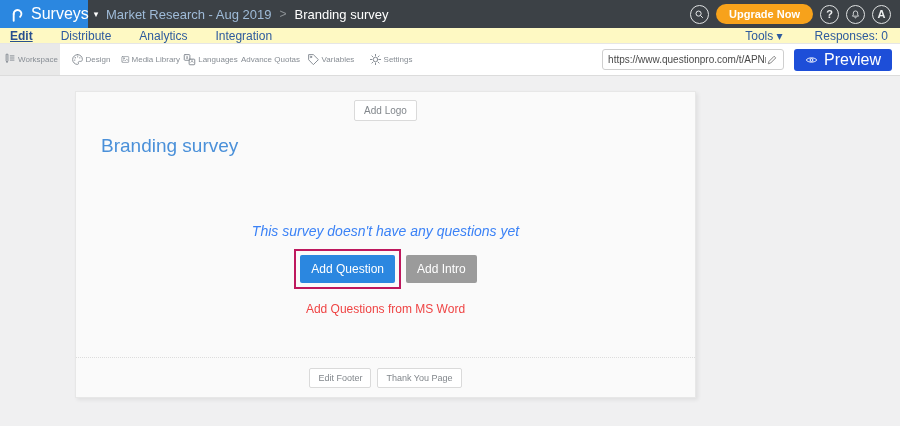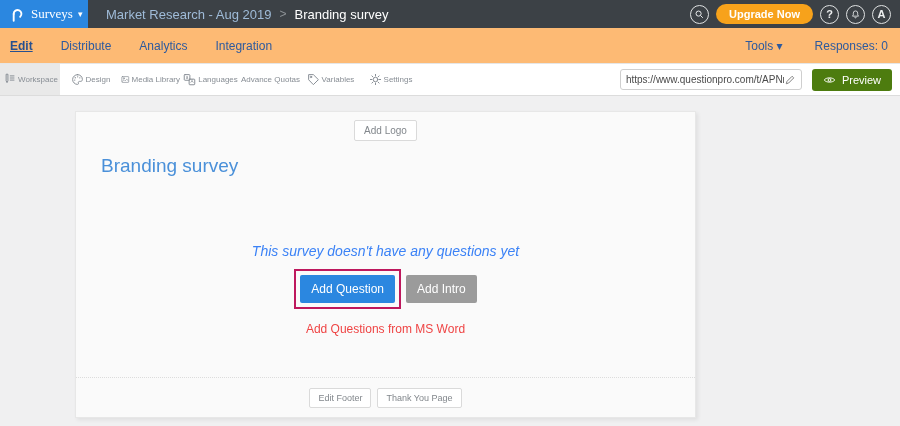--- a/index.html
+++ b/index.html
@@ -4,35 +4,35 @@
 <style>
   * { margin:0; padding:0; box-sizing:border-box; }
   html,body { width:900px; height:426px; overflow:hidden; background:#f0f0f1;
     font-family:"Liberation Sans", sans-serif; }
 
   
   .topbar { height:28px; background:#3c4146; display:flex; align-items:center; }
   .logo-area { width:88px; height:28px; background:#2b87e0; display:flex; align-items:center;
     padding-left:9px; gap:7px; cursor:pointer; }
   .logo-area svg { flex:none; }
-  .product-name { color:#fff; font-size:13px;font-family:Liberation Serif, serif; }
+  .product-name { color:#fff; font-size:16px; }
   .caret { color:#fff; font-size:9px; margin-left:-2px; }
   .breadcrumb { display:flex; align-items:flex-start; gap:8px; margin-left:18px; font-size:13px; }
   .crumb-parent { color:#9fbbd8; cursor:pointer; }
   .crumb-sep { color:#8d9296; font-size:12px; }
   .crumb-current { color:#ffffff; }
   .topbar-right { margin-left:auto; display:flex; align-items:center; gap:7px; padding-right:9px; }
   .circle-btn { width:19px; height:19px; border:1.5px solid #dfe1e2; border-radius:50%;
     color:#eceeef; font-size:11px; font-weight:bold; display:flex; align-items:center;
     justify-content:center; cursor:pointer; background:transparent; line-height:1; }
   .upgrade-btn { background:#f7a21b; color:#fff; border:none; border-radius:10px;
     font-size:11px; font-weight:bold; padding:4px 13px; cursor:pointer; }
 
   
-  .subnav { height:36px; background:#fdba74; border-bottom:1px solid #e6e6e6;
+  .subnav { height:16px; background:#fef9c3; border-bottom:1px solid #e6e6e6;
     display:flex; align-items:center; font-size:12px; color:#2d5a9e; }
   .subnav-tabs { display:flex; align-items:center; gap:28px; padding-left:10px; }
   .subnav-tab { cursor:pointer; }
   .subnav-tab.active { text-decoration:underline; font-weight:bold; color:#27508f; }
   .subnav-right { margin-left:auto; display:flex; align-items:flex-start; gap:32px; padding-right:12px; }
   .tools-link { cursor:pointer; }
   .responses { cursor:pointer; }
 
   
   .toolbar { height:32px; background:#ffffff; border-bottom:1px solid #dcdcdc;
@@ -44,22 +44,22 @@
   .tool-item svg { width:15px; height:15px; stroke:#878d94; fill:none;
     stroke-width:1.3; stroke-linecap:round; stroke-linejoin:round; }
   .tool-item .lbl { font-size:8px; color:#878d94; white-space:nowrap; }
   .toolbar-right { margin-left:auto; display:flex; align-items:center; gap:10px; padding-right:8px; }
   .url-box { display:flex; align-items:center; border:1px solid #cfcfcf; border-radius:3px;
     background:#fff; height:21px; padding:0 5px; }
   .url-input { border:none; outline:none; width:158px; font-size:10px; color:#4a4a4a;
     font-family:"Liberation Sans", sans-serif; background:transparent; }
   .url-edit { cursor:pointer; display:flex; }
   .url-edit svg { width:12px; height:12px; stroke:#7d7d7d; fill:none; stroke-width:1.3; }
-  .preview-btn { background:#4d7c0f; color:#fff; border:none; border-radius:3px; height:22px;
-    padding:0 11px; font-size:11px; cursor:pointer; display:flex; align-items:center; gap:6px; }
+  .preview-btn { background:#1d4ed8; color:#fff; border:none; border-radius:3px; height:22px;
+    padding:0 11px; font-size:16px; cursor:pointer; display:flex; align-items:center; gap:6px; }
   .preview-btn svg { width:13px; height:10px; stroke:#fff; fill:none; stroke-width:1.2; }
 
   
   .card { position:relative; width:621px; height:307px; margin:15px 0 0 75px;
     background:#fafafa; border:1px solid #e7e7e7; box-shadow:2px 2px 4px rgba(0,0,0,0.07); }
   .logo-row { text-align:center; padding-top:8px; }
   .small-btn { display:inline-block; background:#ffffff; border:1px solid #dadada;
     border-radius:2px; color:#82878c; font-size:10px; padding:4px 9px; cursor:pointer;
     font-family:"Liberation Sans", sans-serif; }
   .survey-title { margin:14px 0 0 25px; color:#4a90d9; font-size:19px; font-weight:400; }

